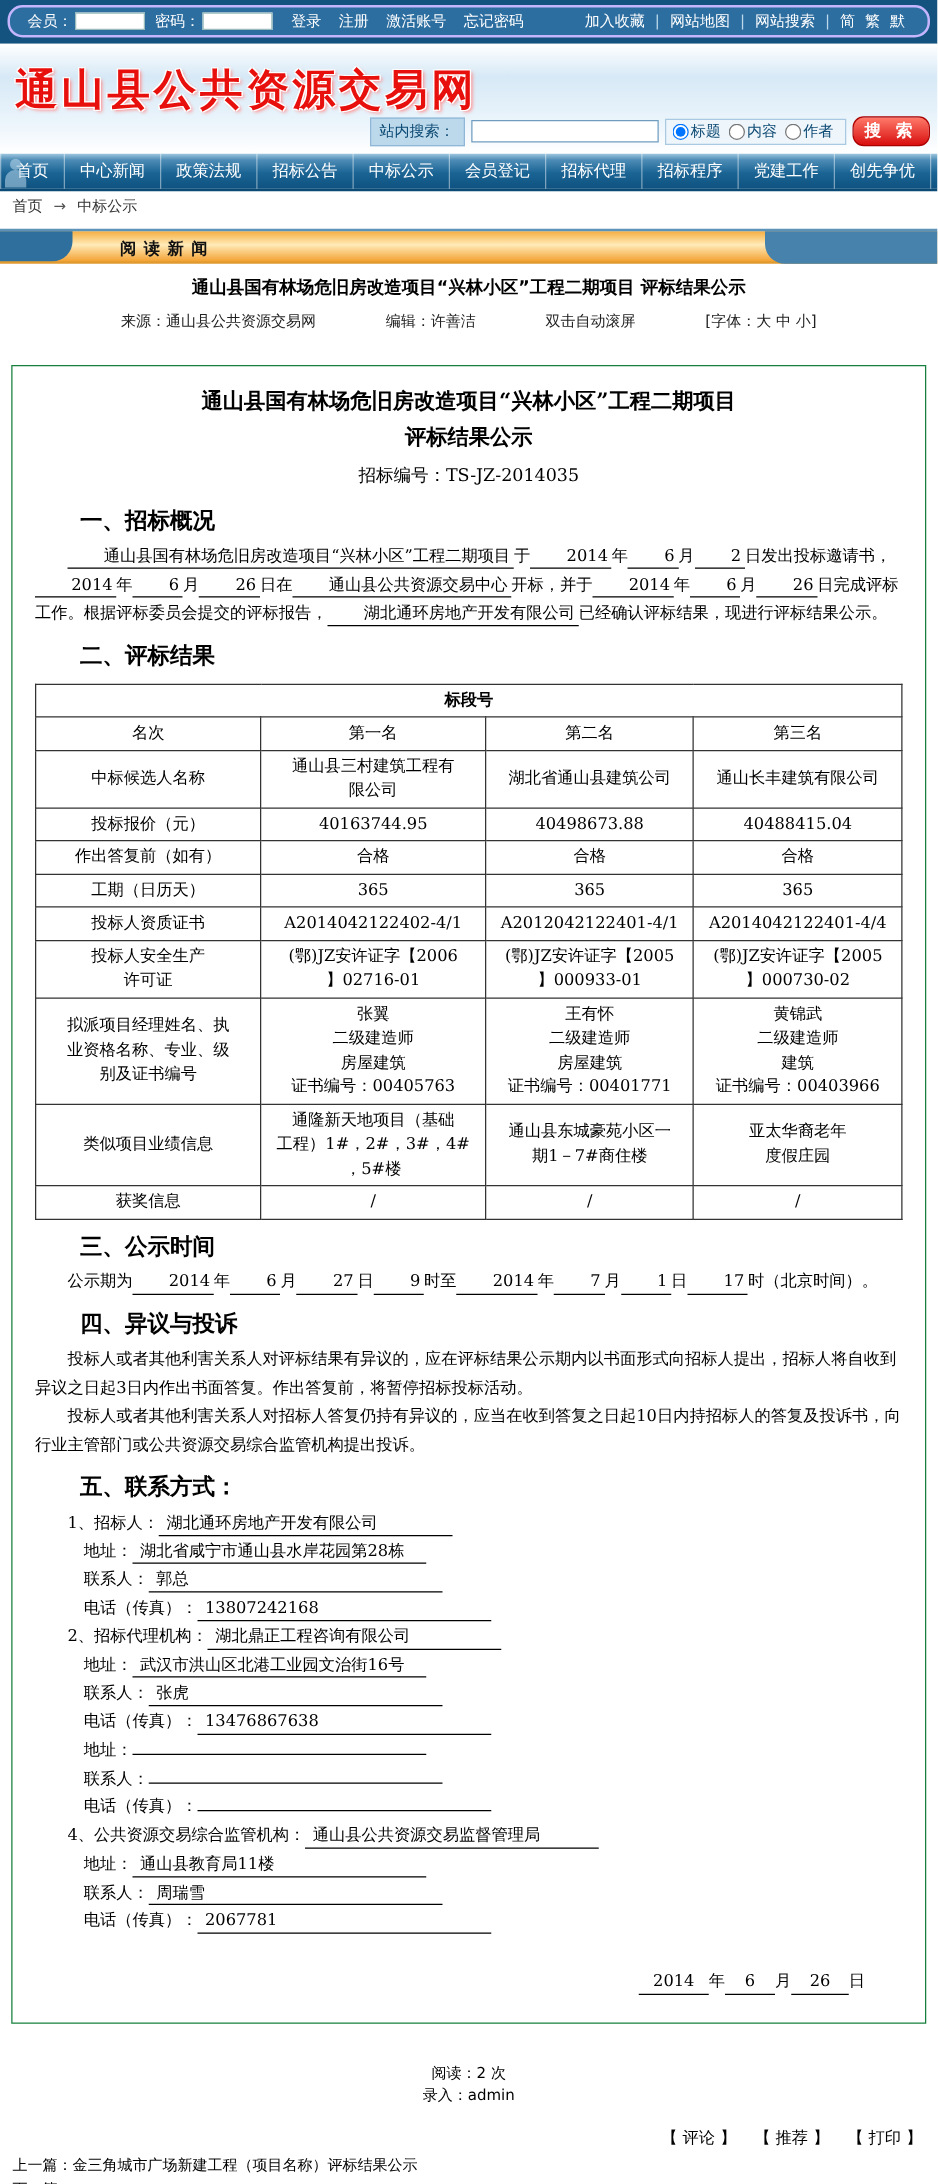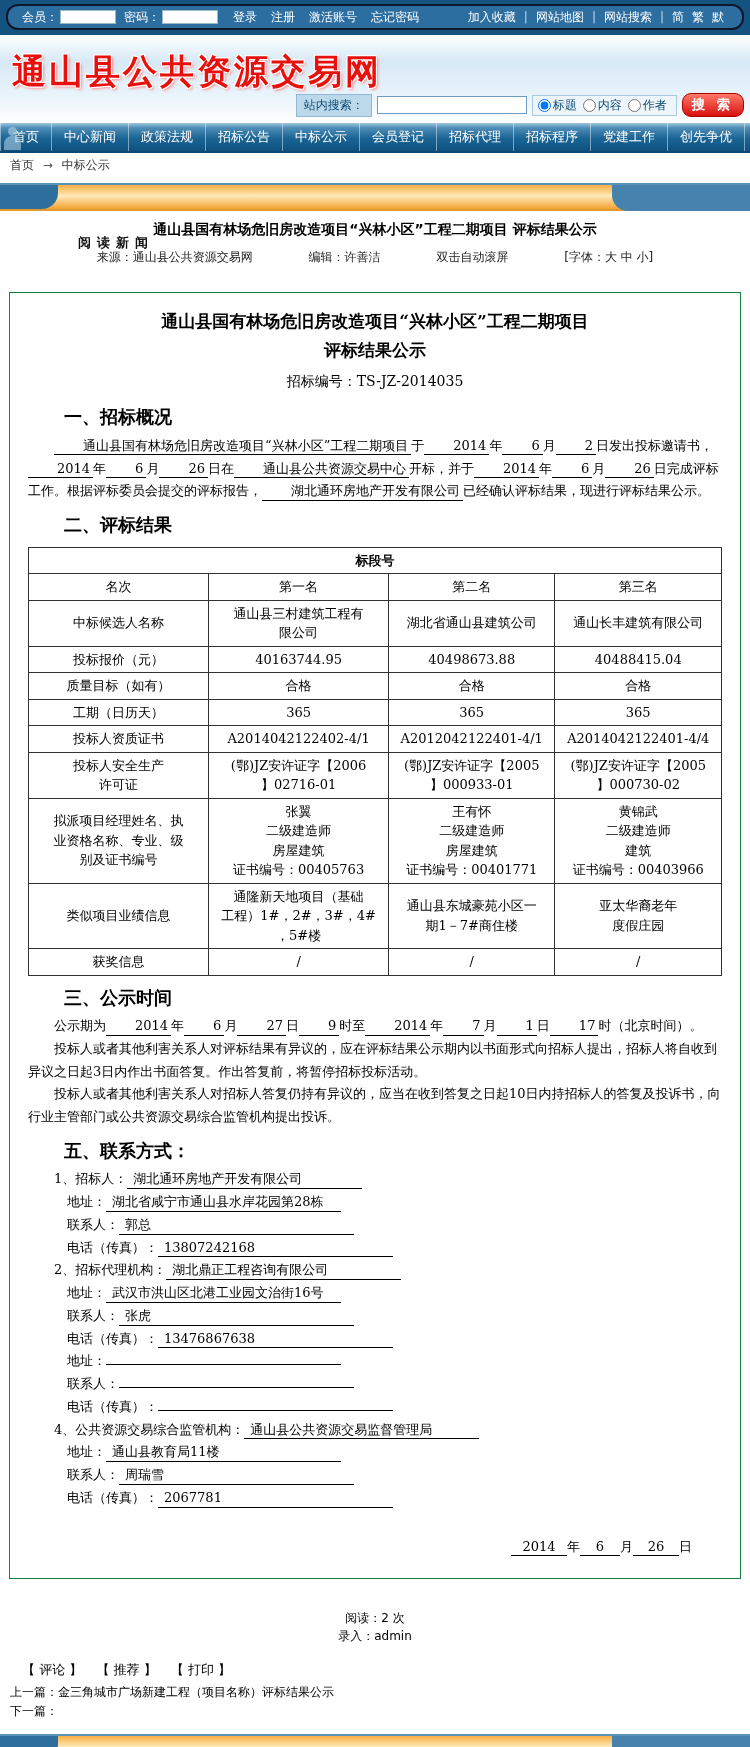--- a/index.html
+++ b/index.html
@@ -1,21 +1,21 @@
 <!DOCTYPE html>
 <html><head>
 <meta charset="utf-8">
 <style>
   * { margin:0; padding:0; box-sizing:border-box; }
   html,body { background:#fff; }
   body { width:750px; margin:0 auto; font-family:"DejaVu Sans","Liberation Sans",sans-serif; font-size:12px; color:#222; }
 
   
   .topstrip { background:#14537f; padding:4px 6px 5px; }
-  .topbar { background:#2d6ea1; border:2px solid #0f172a; border-radius:12px; height:26px;
+  .topbar { background:#2d6ea1; border:2px solid #c4b5fd; border-radius:12px; height:26px;
             display:flex; align-items:center; padding:0 14px; color:#fff; }
   .topbar .lbl { margin-right:2px; }
   .topbar input { width:56px; height:14px; border:1px solid #9bb; background:#fff; margin-right:8px; }
   .topbar a { color:#fff; text-decoration:none; margin:0 7px; }
   .top-right { margin-left:auto; display:flex; align-items:center;justify-content:center; }
   .top-right .sep { color:#bcd9ec; margin:0 4px; }
   .top-right a { margin:0 4px; }
 
   
   .header { position:relative; height:88px; background:linear-gradient(#ffffff,#d7e9f6 30%,#eaf4fb 70%,#ffffff); }
@@ -46,21 +46,21 @@
   .crumb a { color:#333; text-decoration:none; }
   .crumb .arr { margin:0 5px; color:#555; }
 
   
   .banner { position:relative; height:26px; margin-top:4px; border-top:2px solid #5d93b8;
             background:linear-gradient(#f7ae41,#ffeab8 45%,#f3a233); box-shadow:0 2px 0 #e09a30; }
   .banner::before { content:''; position:absolute; left:0; top:0; bottom:0; width:58px;
                     background:#2e6f9e; border-radius:0 0 16px 0; }
   .banner::after  { content:''; position:absolute; right:0; top:0; bottom:-2px; width:138px;
                     background:#4682ab; border-radius:0 0 0 16px; }
-  .banner .btxt { position:absolute; left:78px; top:5px; font-size:13px; font-weight:bold; letter-spacing:6px; color:#111; z-index:2;margin-top:44px; }
+  .banner .btxt { position:absolute; left:96px; top:5px; font-size:13px; font-weight:bold; letter-spacing:6px; color:#111; z-index:2; }
 
   
   .art-head { text-align:center; padding:12px 0 2px; }
   .art-title { font-size:14px; font-weight:bold; color:#000; }
   .art-meta { padding:8px 0 10px; text-align:center; color:#222; }
   .art-meta span { margin:0 26px; }
 
   .doc { margin:16px 9px; border:1px solid #15803d; padding:14px 18px 16px;
          font-family:"DejaVu Serif","Liberation Serif",serif; font-size:13px; color:#000; line-height:1.75; }
   .doc-title { text-align:center; font-size:17px; font-weight:bold; line-height:1.7; }
@@ -75,21 +75,21 @@
   table.bid td.c0 { width:26%; }
 
   .cgroup { margin-left:2em; }
   .cline  { margin-left:3em; }
   .uv { display:inline-block; border-bottom:1px solid #000; min-width:235px; padding:0 6px; line-height:1.3; }
 
   .date-line { text-align:right; margin:26px 30px 4px 0; }
   .date-line .useg { min-width:44px; }
 
   .reads { text-align:center; padding:14px 14px 0; line-height:1.5; color:#000000; }
-  .actions { padding:16px 12px 2px; font-size:13px; }
+  .actions { text-align:right; padding:16px 12px 2px; font-size:13px; }
   .actions a { color:#000; text-decoration:none; margin-left:10px; cursor:pointer; }
   .prevnext { padding:2px 10px 8px; line-height:1.6; color:#000; }
   .prevnext a { color:#000; text-decoration:none; cursor:pointer; }
 </style>
 </head>
 <body>
 
 <div class="topstrip">
   <div class="topbar">
     <span class="lbl">会员：</span>
@@ -188,21 +188,21 @@
           <td>湖北省通山县建筑公司</td>
           <td>通山长丰建筑有限公司</td>
         </tr>
         <tr>
           <td class="c0">投标报价（元）</td>
           <td>40163744.95</td>
           <td>40498673.88</td>
           <td>40488415.04</td>
         </tr>
         <tr>
-          <td class="c0">质量目标（如有）</td>
+          <td class="c0">作出答复前（如有）</td>
           <td>合格</td>
           <td>合格</td>
           <td>合格</td>
         </tr>
         <tr>
           <td class="c0">工期（日历天）</td>
           <td>365</td>
           <td>365</td>
           <td>365</td>
         </tr>
@@ -254,20 +254,21 @@
           <td>/</td>
           <td>/</td>
           <td>/</td>
         </tr>
       </tbody>
     </table>
 
   <div class="sec-head">三、公示时间</div>
   <div class="para" style="text-indent:2em"><span>公示期为</span><span class="useg" style="min-width: 52px;">2014</span><span>年</span><span class="useg" style="min-width: 30px;">6</span><span>月</span><span class="useg" style="min-width: 40px;">27</span><span>日</span><span class="useg" style="min-width: 30px;">9</span><span>时至</span><span class="useg" style="min-width: 52px;">2014</span><span>年</span><span class="useg" style="min-width: 30px;">7</span><span>月</span><span class="useg" style="min-width: 26px;">1</span><span>日</span><span class="useg" style="min-width: 34px;">17</span><span>时（北京时间）。</span></div>
 
+  <div class="sec-head">四、异议与投诉</div>
   <div class="para">投标人或者其他利害关系人对评标结果有异议的，应在评标结果公示期内以书面形式向招标人提出，招标人将自收到异议之日起3日内作出书面答复。作出答复前，将暂停招标投标活动。</div>
   <div class="para">投标人或者其他利害关系人对招标人答复仍持有异议的，应当在收到答复之日起10日内持招标人的答复及投诉书，向行业主管部门或公共资源交易综合监管机构提出投诉。</div>
 
   <div class="sec-head">五、联系方式：</div>
   <div>
       <div class="cgroup"><span>1、</span><span>招标人：</span><span class="uv">湖北通环房地产开发有限公司</span></div>
       <div class="cline"><span>地址：</span><span class="uv">湖北省咸宁市通山县水岸花园第28栋</span></div>
       <div class="cline"><span>联系人：</span><span class="uv">郭总</span></div>
       <div class="cline"><span>电话（传真）：</span><span class="uv">13807242168</span></div>
       <div class="cgroup"><span>2、</span><span>招标代理机构：</span><span class="uv">湖北鼎正工程咨询有限公司</span></div>

